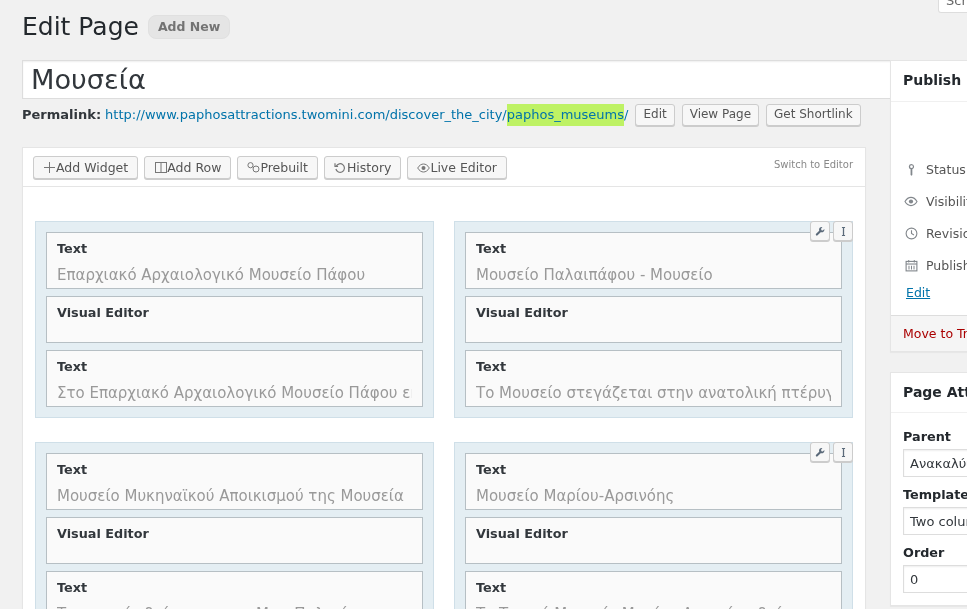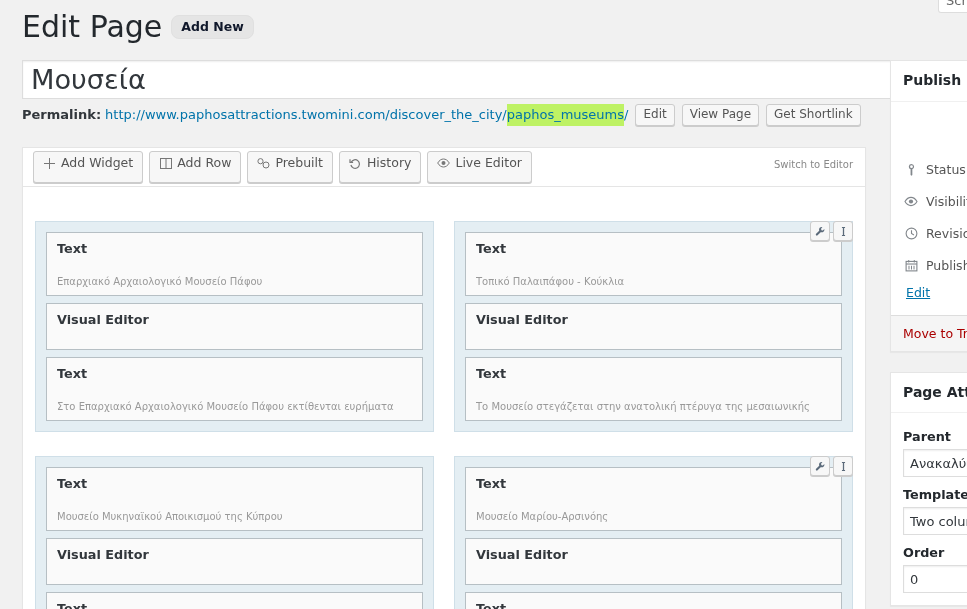--- a/index.html
+++ b/index.html
@@ -36,35 +36,35 @@
   }
 
   
   .page-header {
     position: absolute;
     left: 22px; top: 10px;
     display: flex;
     align-items: center;
   }
   .page-title-heading {
-    font-size: 30px;
+    font-size: 25px;
     font-weight: 400;
     color: #23282d;
     margin: 0;
     padding: 0 9px 0 0;
     line-height: 34px;
     white-space: nowrap;
   }
   .add-new-btn {
     display: inline-block;
     background: #e5e5e5;
     border: 1px solid #ccc;
     border-color: #e0e0e0;
     border-radius: 8px;
-    color: #0f172a;
+    color: #737373;
     font-size: 12.5px;
     font-weight: 600;
     padding: 3px 9px 4px;
     line-height: 15px;
     text-decoration: none;
     cursor: pointer;
   }
 
   
   .title-wrap {
@@ -137,28 +137,27 @@
     height: 39px;
     border-bottom: 1px solid #e5e5e5;
     background: #fff;
     padding: 6px 10px;
     display: flex;
     align-items: center;
   }
   .tb-btn {
     display: inline-flex;
     align-items: center;
-    gap: 5px;
     background: #f7f7f7;
     border: 1px solid #ccc;
     border-radius: 3px;
     color: #555;
     font-size: 12.5px;
     line-height: 16px;
-    padding: 3px 9px 11px;
+    padding: 3px 9px 2px;
     margin-right: 6px;
     cursor: pointer;
     box-shadow: 0 1px 0 #ccc;
     white-space: nowrap;
   }
   .tb-btn .ic { display: inline-flex; width: 13px; height: 13px; align-items: center; justify-content: center; color: #777; }
   .tb-btn .ic svg { display: block; }
   .switch-editor {
     position: absolute;
     right: 12px; top: 11px;
@@ -213,24 +212,24 @@
   .widget-box:last-child { margin-bottom: 0; }
   .widget-title {
     font-size: 12.8px;
     font-weight: bold;
     color: #32373c;
     line-height: 17px;
     white-space: nowrap;
     overflow: hidden;
   }
   .widget-desc {
-    font-size: 10px;
+    font-size: 15px;
     color: #999;
     line-height: 18px;
-    margin-top: 16px;
+    margin-top: 9px;
     white-space: nowrap;
     overflow: hidden;
     text-overflow: clip;
   }
   .widget-box.tall { height: 47px; }
   .widget-box.tall .widget-title { line-height: 18px; }
 
   
   .sidebar {
     position: absolute;
@@ -439,21 +438,21 @@
             </div>
             <div class="widget-box">
               <div class="widget-title">Text</div>
               <div class="widget-desc">Στο Επαρχιακό Αρχαιολογικό Μουσείο Πάφου εκτίθενται ευρήματα</div>
             </div>
           </div>
 
           <div class="so-cell">
             <div class="widget-box">
               <div class="widget-title">Text</div>
-              <div class="widget-desc">Τοπικό Παλαιπάφου - Κούκλια</div>
+              <div class="widget-desc">Μουσείο Παλαιπάφου - Μουσείο</div>
             </div>
             <div class="widget-box tall">
               <div class="widget-title">Visual Editor</div>
               <div class="widget-desc"></div>
             </div>
             <div class="widget-box">
               <div class="widget-title">Text</div>
               <div class="widget-desc">Το Μουσείο στεγάζεται στην ανατολική πτέρυγα της μεσαιωνικής</div>
             </div>
           </div>
@@ -473,21 +472,21 @@
                 <path d="M6 1.6v8.8" stroke="#5b6a7a" stroke-width="1.4"></path>
                 <path d="M4.3 1.6h3.4M4.3 10.4h3.4" stroke="#5b6a7a" stroke-width="1.1"></path>
               </svg>
           </span>
         </div>
         <div class="row-cells">
 
           <div class="so-cell">
             <div class="widget-box">
               <div class="widget-title">Text</div>
-              <div class="widget-desc">Μουσείο Μυκηναϊκού Αποικισμού της Κύπρου</div>
+              <div class="widget-desc">Μουσείο Μυκηναϊκού Αποικισμού της Μουσεία</div>
             </div>
             <div class="widget-box tall">
               <div class="widget-title">Visual Editor</div>
               <div class="widget-desc"></div>
             </div>
             <div class="widget-box">
               <div class="widget-title">Text</div>
               <div class="widget-desc">Το μουσείο βρίσκεται στο Μαα-Παλαιόκαστρο, στην περιοχή Κ</div>
             </div>
           </div>

